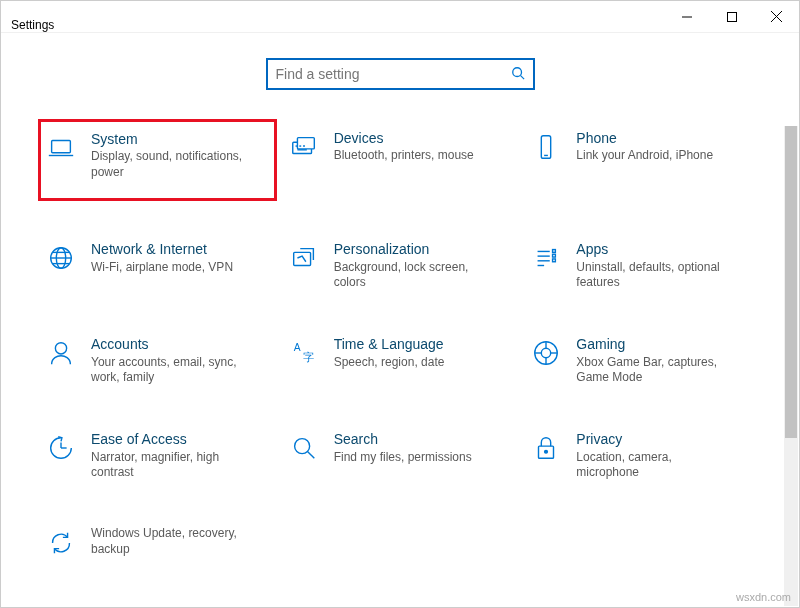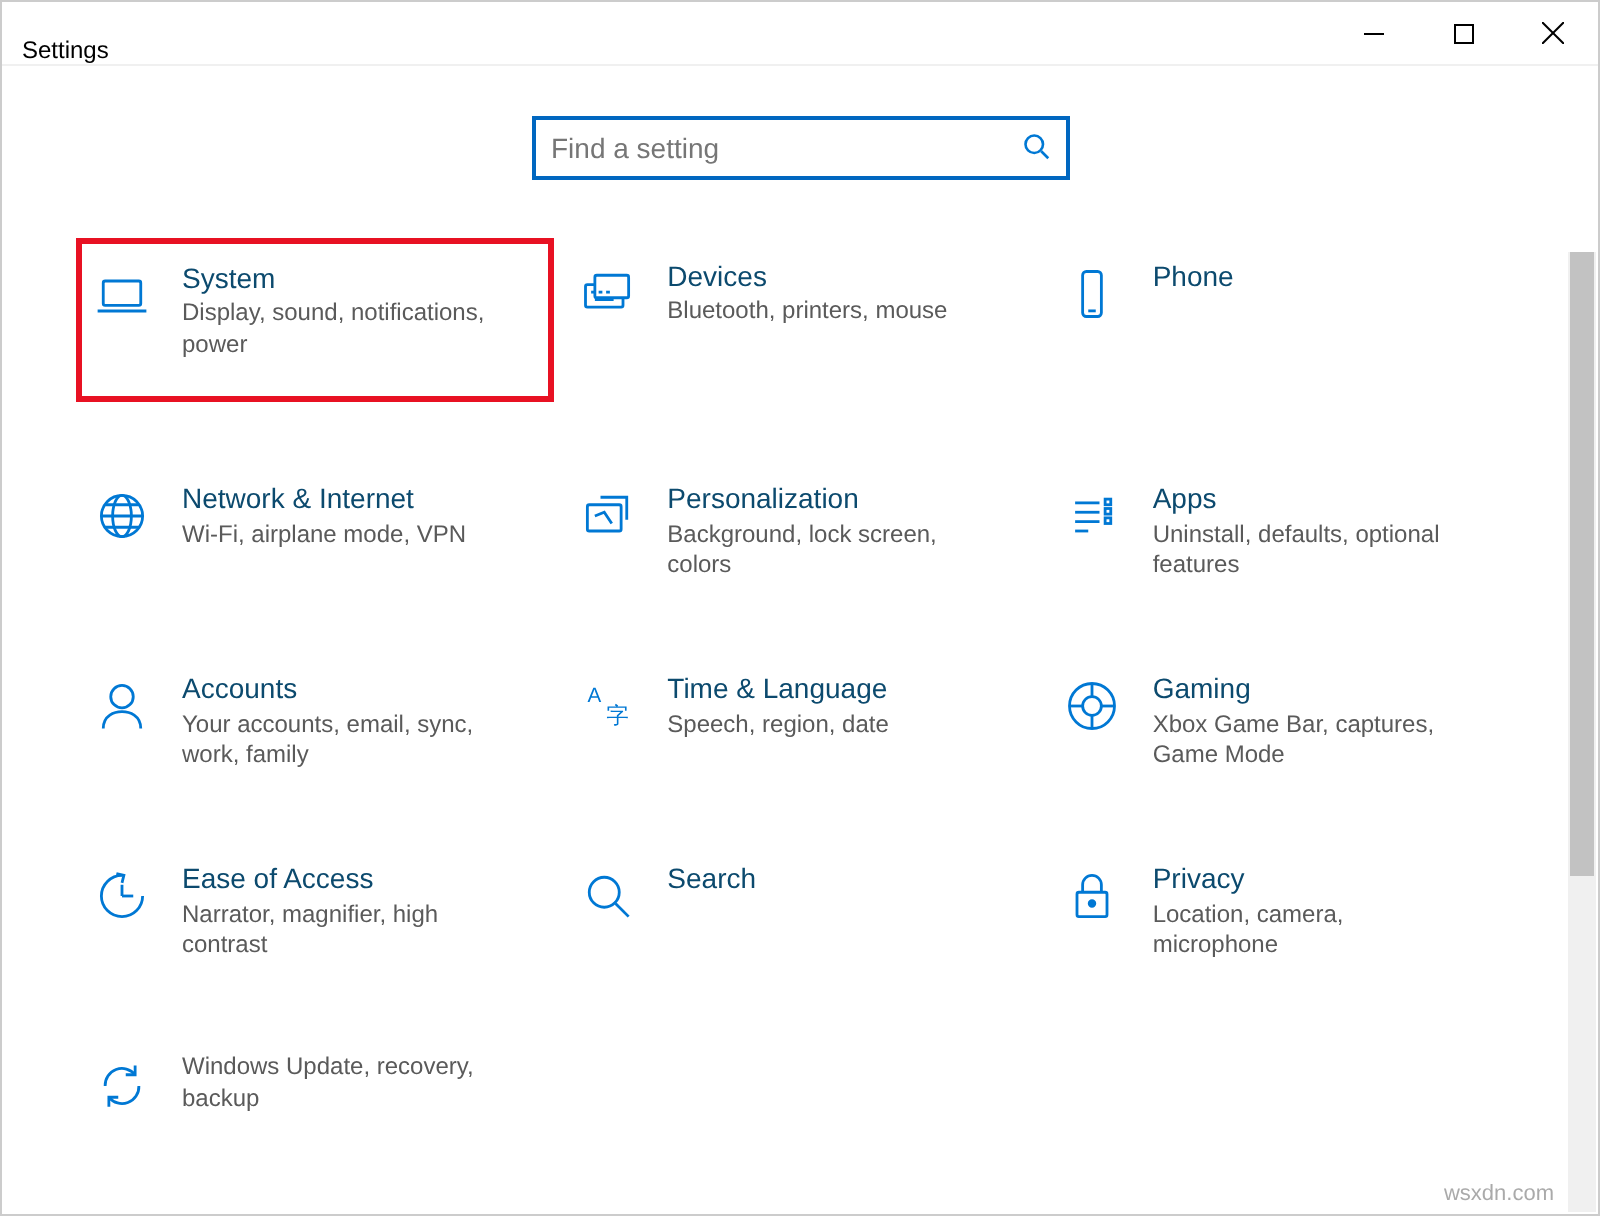--- a/index.html
+++ b/index.html
@@ -104,21 +104,21 @@
     .tile .text .desc {
       font-size: 12px;
       color: #5a5a5a;
       line-height: 1.3;
       margin-top: 1px;
       max-width: 160px;
     }
     .footer {
       position: absolute;
       bottom: 4px;
-      right: 22px;
+      right: 8px;
       font-size: 11px;
       color: #aaa;
     }
     .scrollbar {
       position: absolute;
       right: 1px;
       top: 125px;
       bottom: 1px;
       width: 14px;
       background: #f0f0f0;
@@ -202,20 +202,21 @@
     </div>
     <div class="tile">
       <div class="icon">
         <svg width="30" height="30" viewBox="0 0 32 32">
           <rect x="11" y="4" width="10" height="24" rx="2"></rect>
           <line x1="14" y1="25" x2="18" y2="25"></line>
         </svg>
       </div>
       <div class="text">
         <div class="title">Phone</div>
+        <div class="desc">Link your Android, iPhone</div>
       </div>
     </div>
     <div class="tile">
       <div class="icon">
         <svg width="30" height="30" viewBox="0 0 32 32">
           <circle cx="16" cy="16" r="11"></circle>
           <ellipse cx="16" cy="16" rx="5" ry="11"></ellipse>
           <line x1="5" y1="16" x2="27" y2="16"></line>
           <line x1="7" y1="10" x2="25" y2="10"></line>
           <line x1="7" y1="22" x2="25" y2="22"></line>
@@ -312,20 +313,21 @@
     </div>
     <div class="tile">
       <div class="icon">
         <svg width="30" height="30" viewBox="0 0 32 32">
           <circle cx="14" cy="14" r="8"></circle>
           <line x1="20" y1="20" x2="27" y2="27"></line>
         </svg>
       </div>
       <div class="text">
         <div class="title">Search</div>
+        <div class="desc">Find my files, permissions</div>
       </div>
     </div>
     <div class="tile">
       <div class="icon">
         <svg width="30" height="30" viewBox="0 0 32 32">
           <rect x="8" y="14" width="16" height="13" rx="1"></rect>
           <path d="M11 14 L11 10 A5 5 0 0 1 21 10 L21 14"></path>
           <circle cx="16" cy="20" r="1.5" fill="#0078d4"></circle>
         </svg>
       </div>

